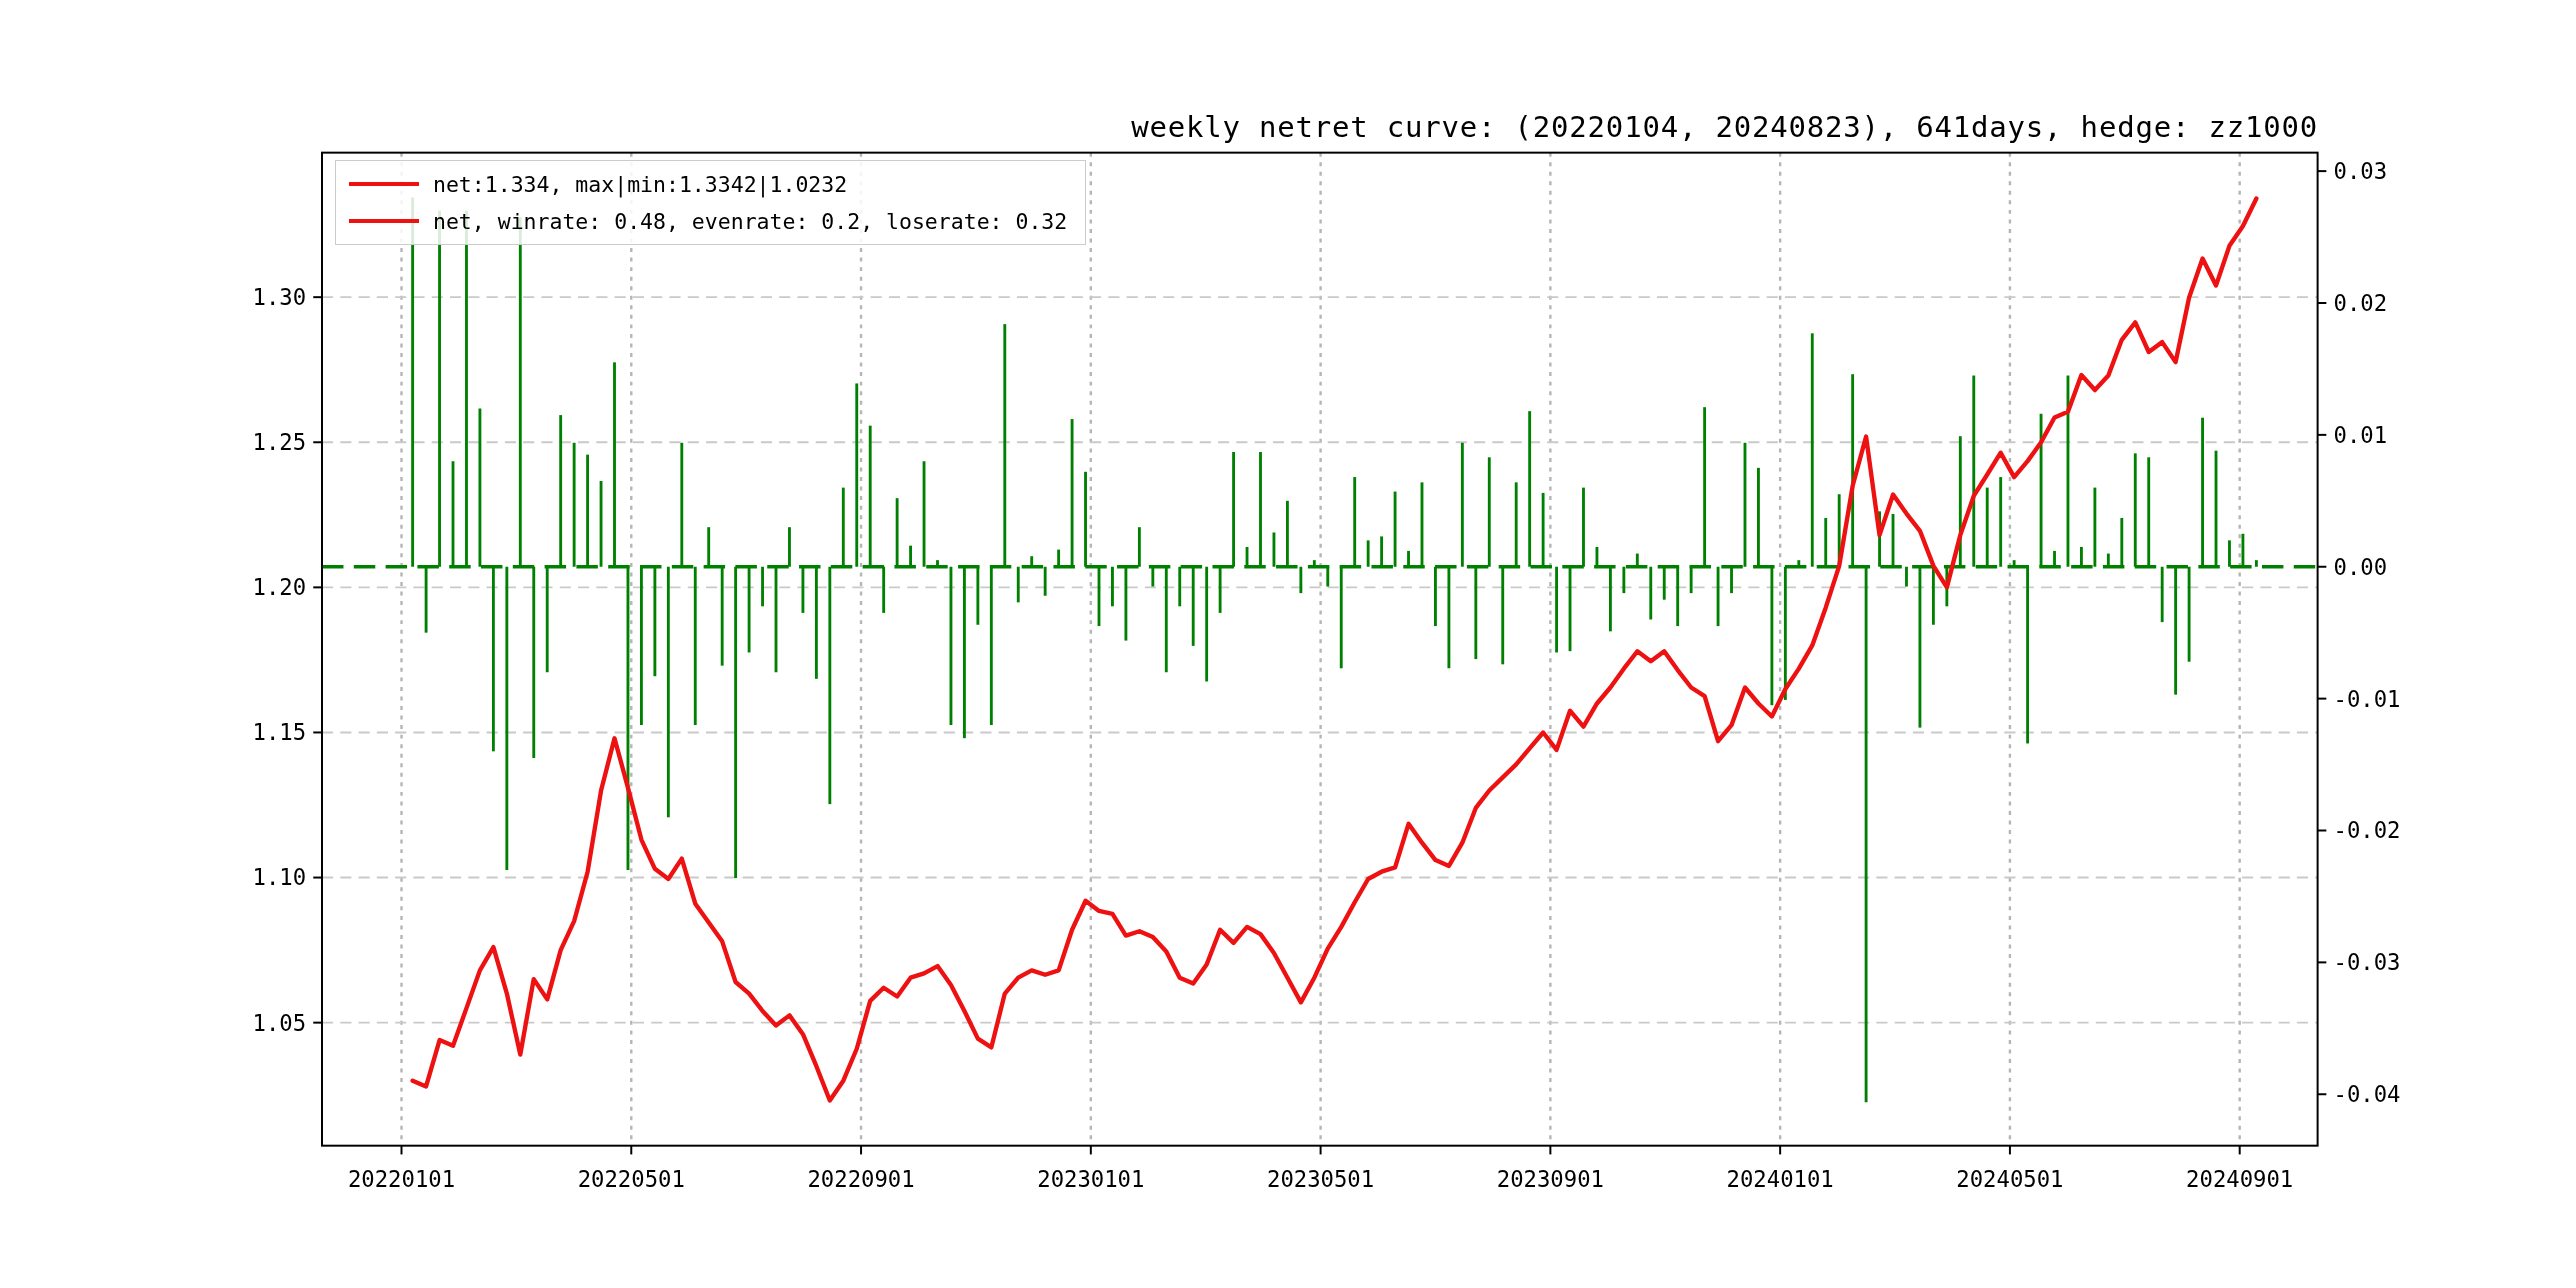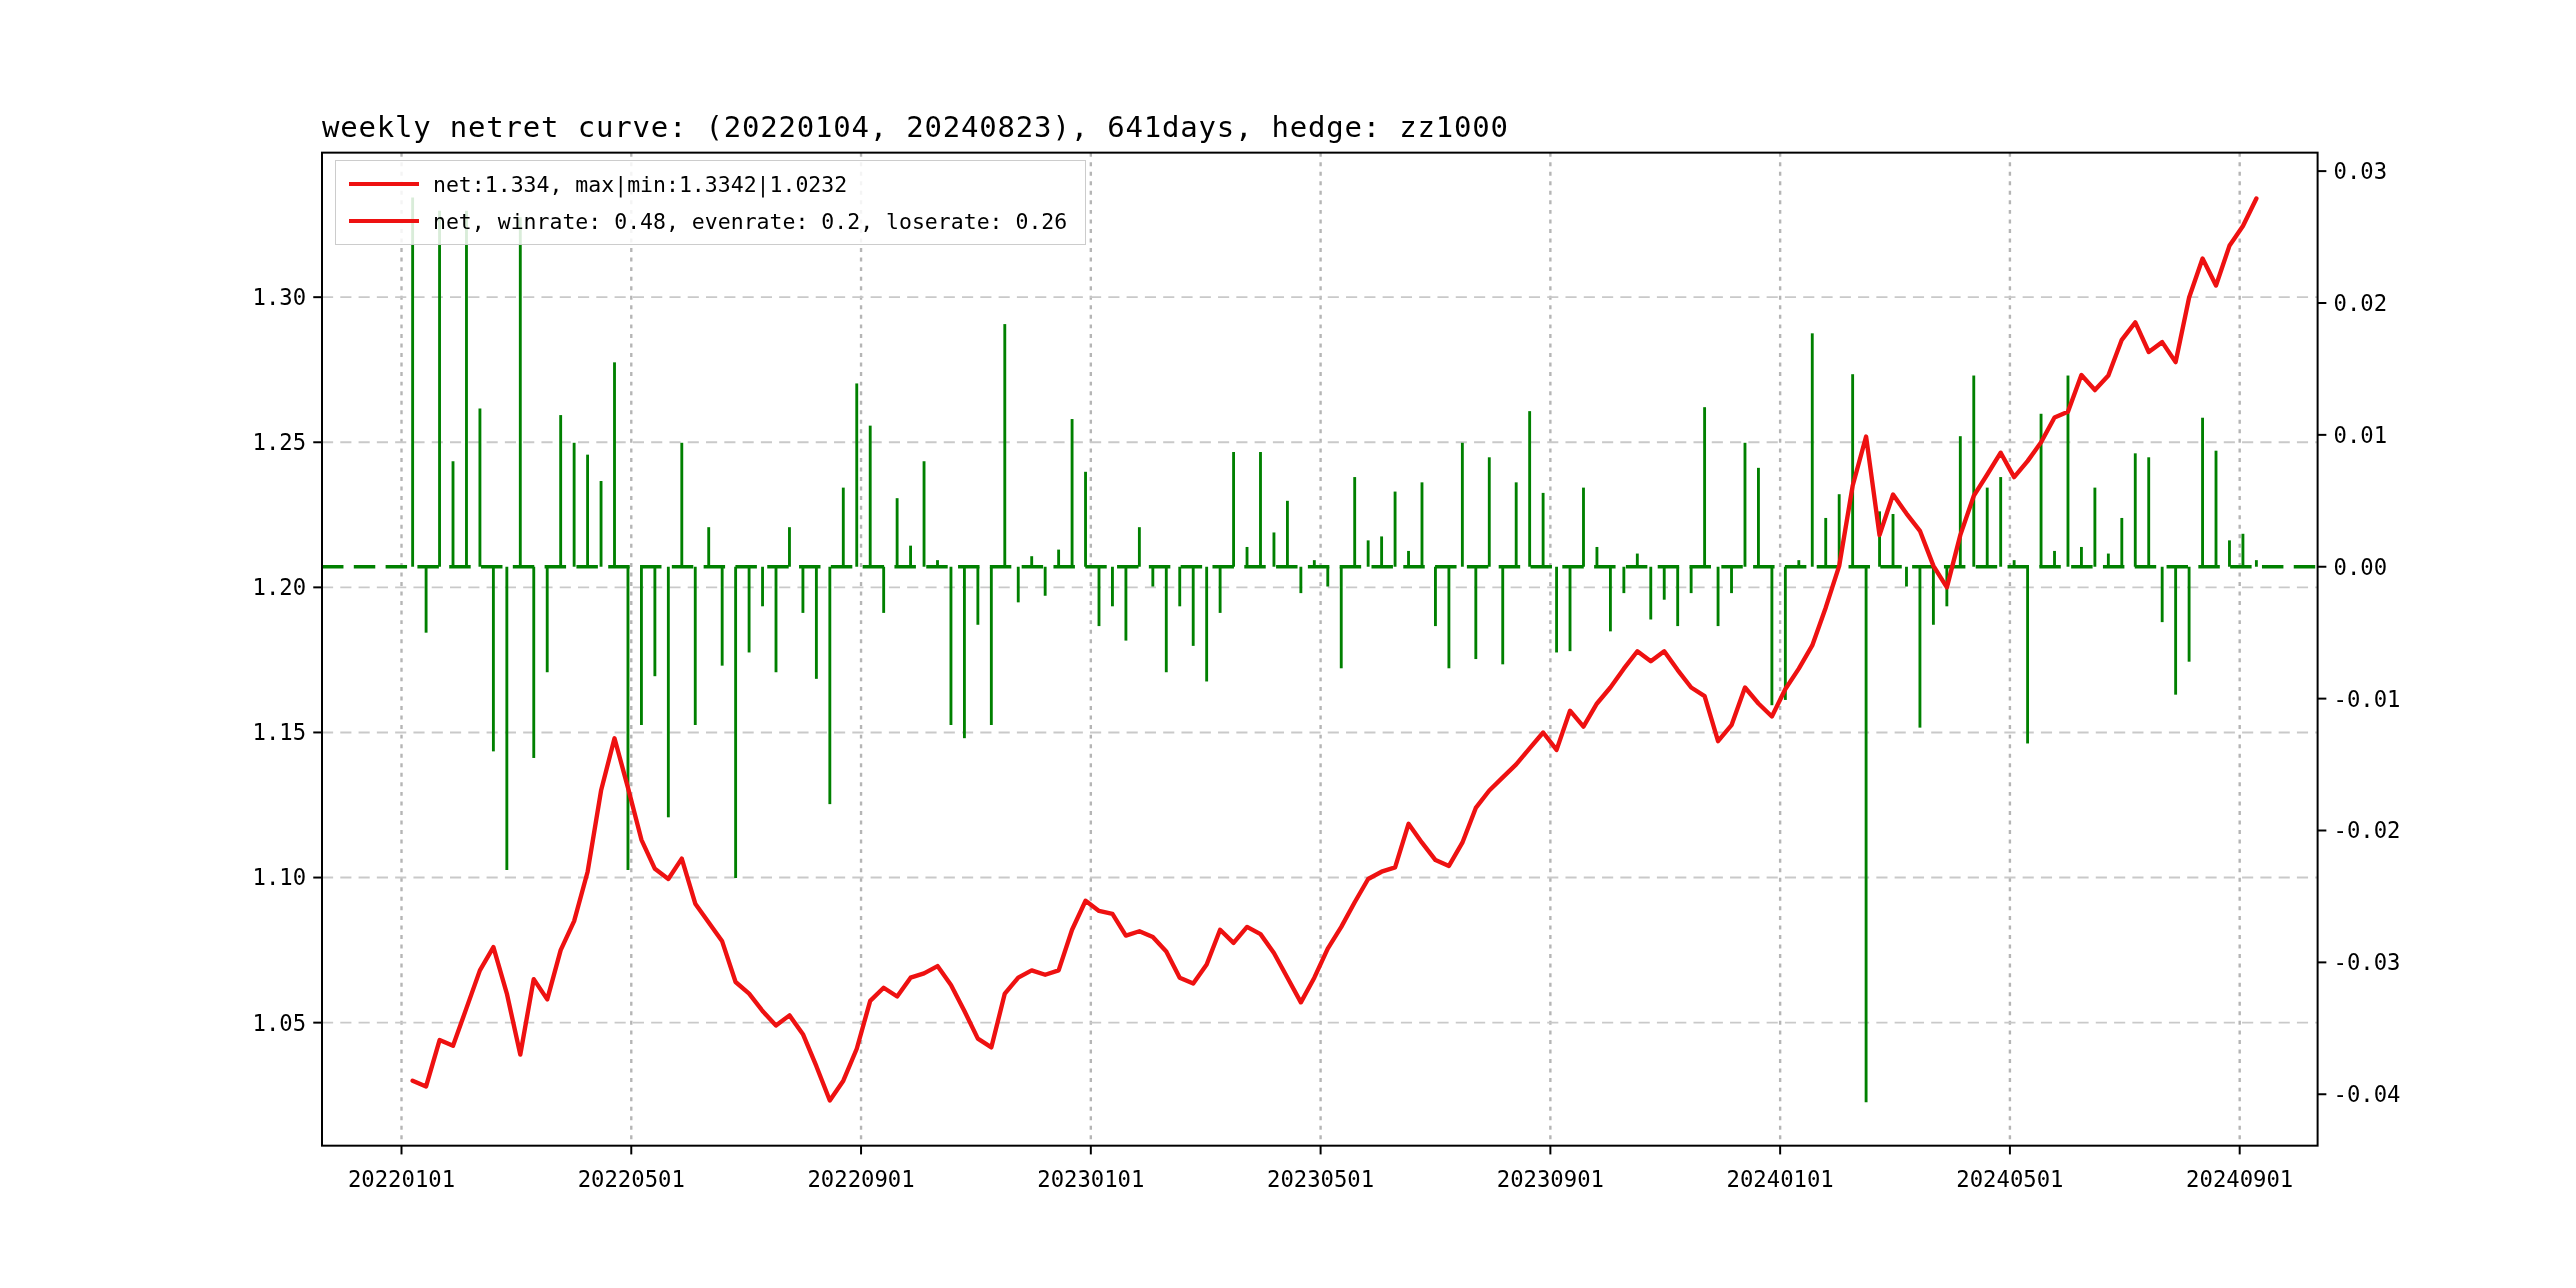--- a/index.html
+++ b/index.html
@@ -1,19 +1,19 @@
 <!DOCTYPE html>
 <html style="font-size:12.7px"><head>
 <meta charset="utf-8">
 <style>
   html,body{margin:0;padding:0;background:#ffffff;}
   body{width:2576px;height:1288px;position:relative;font-family:"DejaVu Sans Mono","Liberation Mono",monospace;}
   #stage{position:absolute;left:0;top:0;width:2576px;height:1288px;}
   #chart-svg{position:absolute;left:0;top:0;}
-  .chart-title{position:absolute;left:322px;top:110px;width:1996px;text-align:left;
+  .chart-title{position:absolute;left:322px;top:110px;width:1996px;text-align:right;
     font-size:29px;color:#000;letter-spacing:0.8px;white-space:pre;}
   .legend-box{position:absolute;left:335px;top:160px;background:rgba(255,255,255,0.85);
     border:1.6px solid #cccccc;border-radius:0;padding:8px 17.5px 8px 12.7px;display:flex;
     flex-direction:column;gap:7.2px;z-index:3;}
   .legend-row{display:flex;align-items:center;gap:14.3px;height:30px;}
   .legend-swatch{width:70px;height:0;border-top:4.8px solid #ee1111;flex:0 0 auto;}
   .legend-label{font-size:21.5px;color:#000;white-space:pre;}
 </style>
 </head>
 <body>
@@ -226,17 +226,17 @@
 
   <div class="chart-title">weekly netret curve: (20220104, 20240823), 641days, hedge: zz1000</div>
 
   <div class="legend-box">
     <div class="legend-row">
       <span class="legend-swatch"></span>
       <span class="legend-label">net:1.334, max|min:1.3342|1.0232</span>
     </div>
     <div class="legend-row">
       <span class="legend-swatch"></span>
-      <span class="legend-label">net, winrate: 0.48, evenrate: 0.2, loserate: 0.26</span>
+      <span class="legend-label">net, winrate: 0.48, evenrate: 0.2, loserate: 0.32</span>
     </div>
   </div>
 </div>
 
 
 </body></html>

